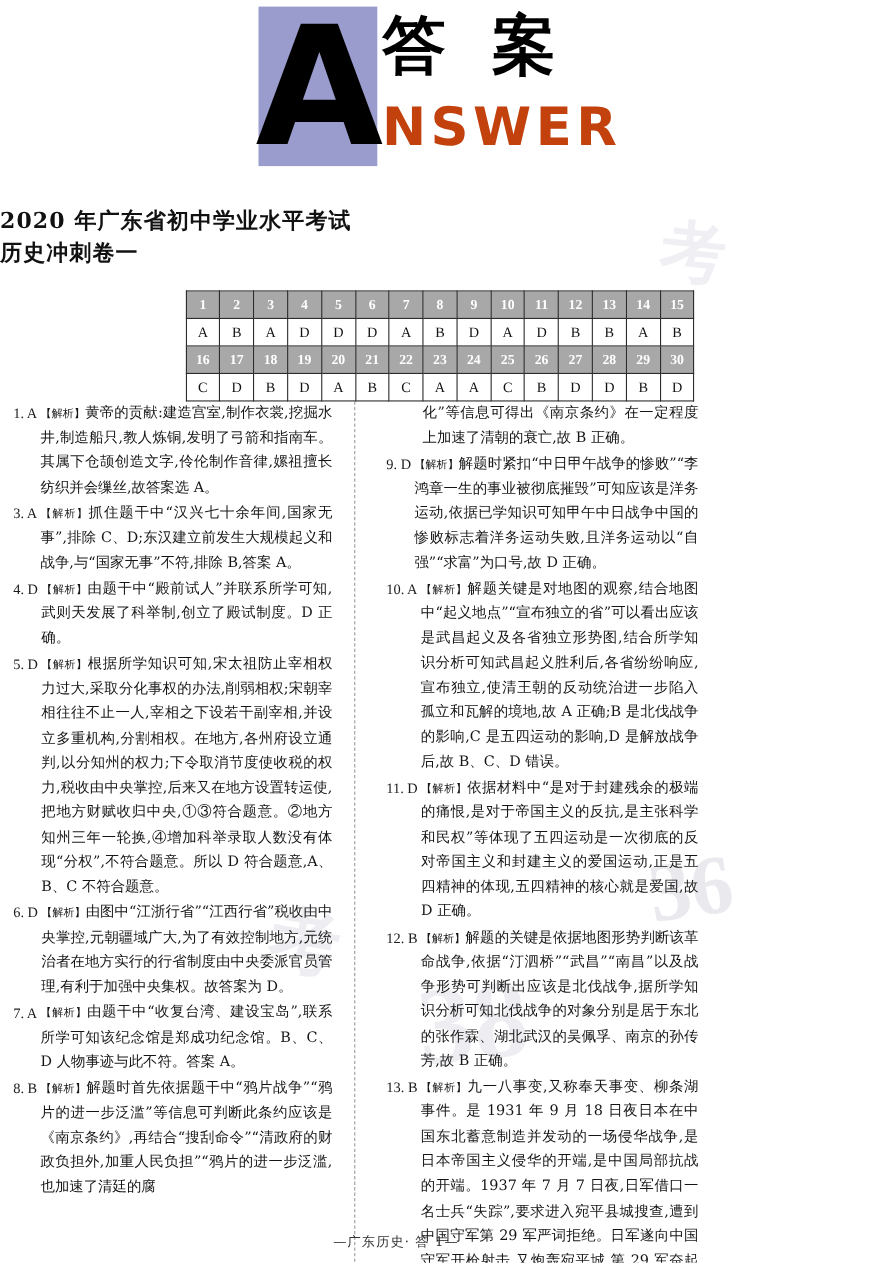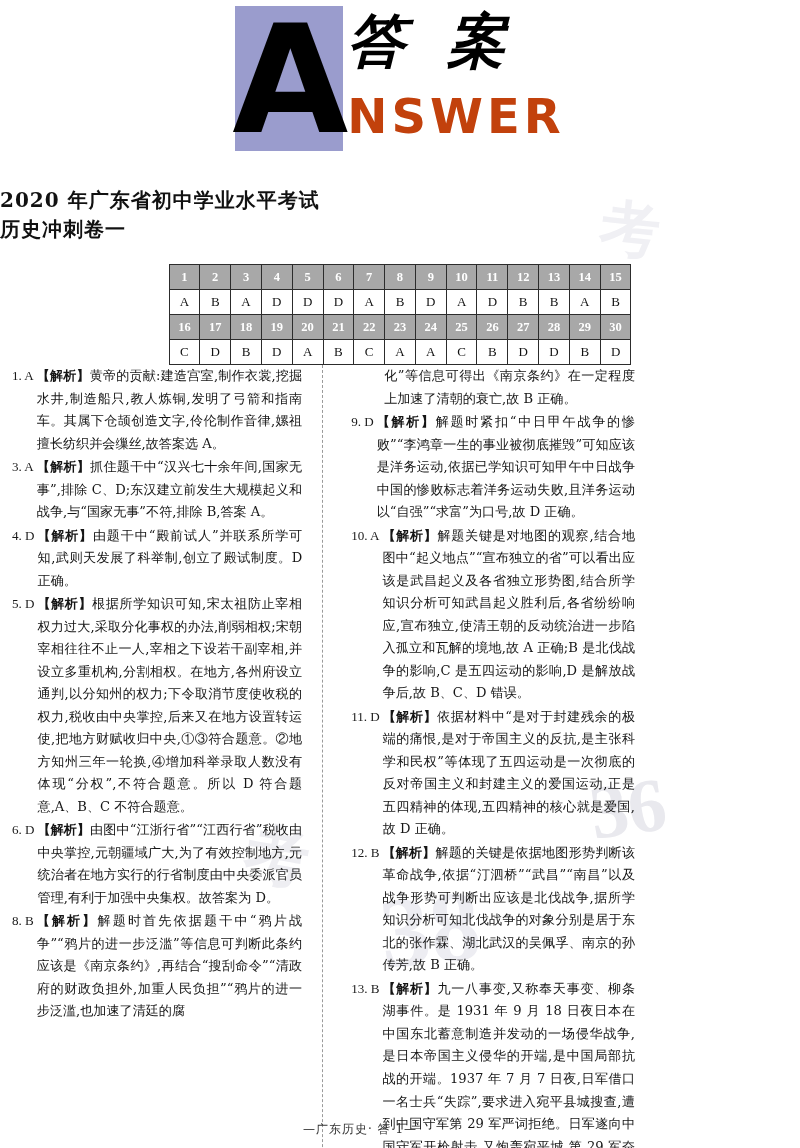--- a/index.html
+++ b/index.html
@@ -72,21 +72,20 @@
     padding-top: 6px;
   }
   .logo-cn {
     font-family: "DejaVu Sans", "Liberation Sans", sans-serif;
     font-weight: bold;
     font-size: 58px;
     line-height: 1;
     letter-spacing: 42px;
     color: #000;
     height: 66px;
-    font-style: italic;
   }
   .logo-en {
     font-family: "DejaVu Sans", "Liberation Sans", sans-serif;
     font-weight: bold;
     font-size: 48px;
     line-height: 1;
     letter-spacing: 4px;
     color: #c2410c;
     margin-top: 14px;
   }
@@ -180,23 +179,23 @@
   .item-body {
     flex: 1 1 auto;
     text-align: justify;
     text-justify: inter-ideograph;
     font-family: "DejaVu Serif", "Liberation Serif", serif;
     font-size: 13.1px;
     line-height: 1.72;
     color: #151515;
   }
   .tag {
-    font-weight: bold;
+    font-weight: normal;
     font-family: "DejaVu Sans", "Liberation Sans", sans-serif;
-    font-size: 13px;
+    font-size: 10px;
   }
   
   .cont {
     font-family: "DejaVu Serif", "Liberation Serif", serif;
     font-size: 13.1px;
     line-height: 1.72;
     text-align: justify;
     text-justify: inter-ideograph;
     margin-left: 33px;
     margin-bottom: 1px;
@@ -334,20 +333,24 @@
       </div>
       <div class="item">
         <span class="item-num">5. D</span>
         <div class="item-body"><span class="tag">【解析】</span><span>根据所学知识可知,宋太祖防止宰相权力过大,采取分化事权的办法,削弱相权;宋朝宰相往往不止一人,宰相之下设若干副宰相,并设立多重机构,分割相权。在地方,各州府设立通判,以分知州的权力;下令取消节度使收税的权力,税收由中央掌控,后来又在地方设置转运使,把地方财赋收归中央,①③符合题意。②地方知州三年一轮换,④增加科举录取人数没有体现“分权”,不符合题意。所以 D 符合题意,A、B、C 不符合题意。</span></div>
       </div>
       <div class="item">
         <span class="item-num">6. D</span>
         <div class="item-body"><span class="tag">【解析】</span><span>由图中“江浙行省”“江西行省”税收由中央掌控,元朝疆域广大,为了有效控制地方,元统治者在地方实行的行省制度由中央委派官员管理,有利于加强中央集权。故答案为 D。</span></div>
       </div>
       <div class="item">
+        <span class="item-num">7. A</span>
+        <div class="item-body"><span class="tag">【解析】</span><span>由题干中“收复台湾、建设宝岛”,联系所学可知该纪念馆是郑成功纪念馆。B、C、D 人物事迹与此不符。答案 A。</span></div>
+      </div>
+      <div class="item">
         <span class="item-num">8. B</span>
         <div class="item-body"><span class="tag">【解析】</span><span>解题时首先依据题干中“鸦片战争”“鸦片的进一步泛滥”等信息可判断此条约应该是《南京条约》,再结合“搜刮命令”“清政府的财政负担外,加重人民负担”“鸦片的进一步泛滥,也加速了清廷的腐</span></div>
       </div>
     </div>
 
   <div class="col-divider"></div>
 
   <div class="col col-right" id="col-right">
       <div class="cont">化”等信息可得出《南京条约》在一定程度上加速了清朝的衰亡,故 B 正确。</div>
       <div class="item">

